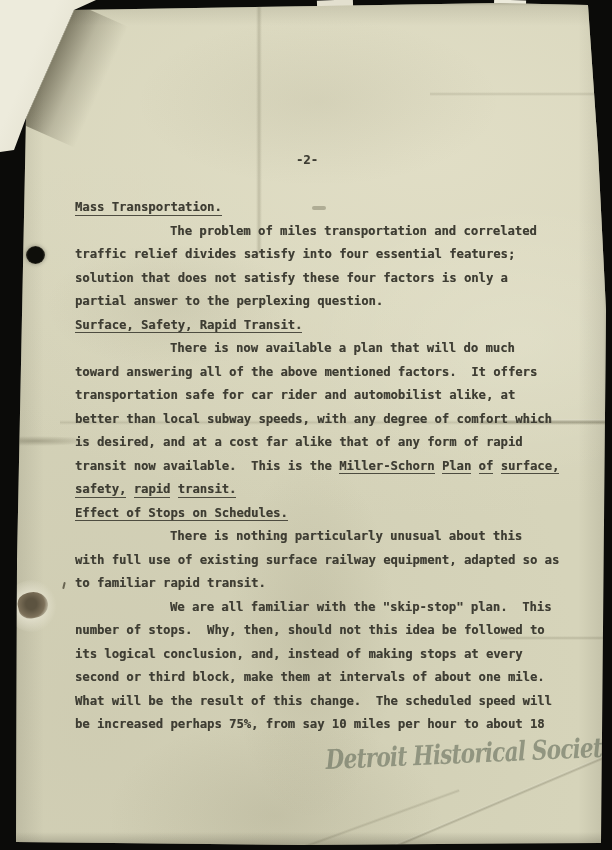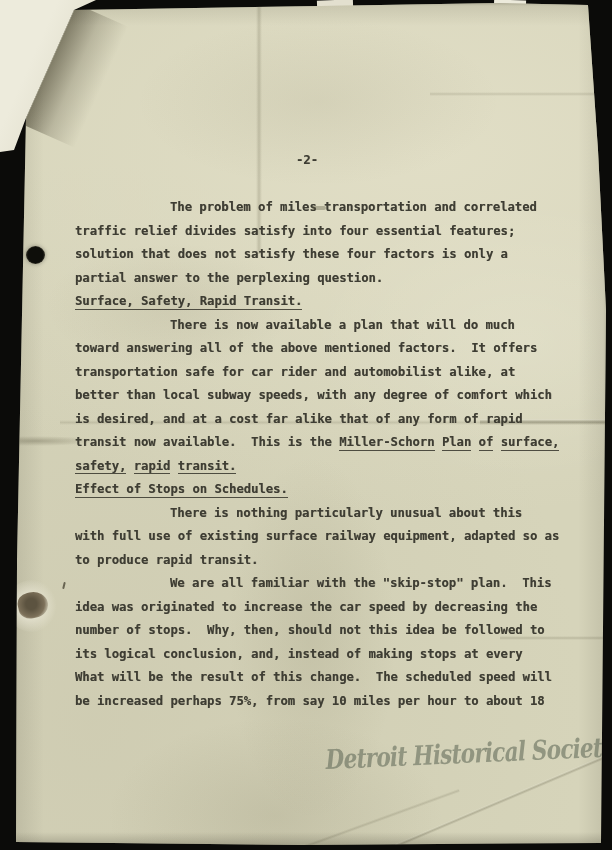--- a/index.html
+++ b/index.html
@@ -96,40 +96,41 @@
     <div class="crease crease-h3"></div>
     <div class="crease crease-h4"></div>
     <div class="crease crease-d1"></div>
     <div class="crease crease-d2"></div>
     <div class="fold-shadow"></div>
     <div class="layer edge-shade"></div>
 
     <div class="text">
         <div class="line c"><span>-2-</span></div>
         <div class="line"></div>
+        <div class="line"><span class="u">Mass Transportation.</span></div>
         <div class="line i"><span>The problem of miles transportation and correlated</span></div>
         <div class="line"><span>traffic relief divides satisfy into four essential features;</span></div>
         <div class="line"><span>solution that does not satisfy these four factors is only a</span></div>
         <div class="line"><span>partial answer to the perplexing question.</span></div>
         <div class="line"><span class="u">Surface, Safety, Rapid Transit.</span></div>
         <div class="line i"><span>There is now available a plan that will do much</span></div>
         <div class="line"><span>toward answering all of the above mentioned factors.  It offers</span></div>
         <div class="line"><span>transportation safe for car rider and automobilist alike, at</span></div>
         <div class="line"><span>better than local subway speeds, with any degree of comfort which</span></div>
         <div class="line"><span>is desired, and at a cost far alike that of any form of rapid</span></div>
         <div class="line"><span>transit now available.  This is the </span><span class="u">Miller-Schorn</span><span> </span><span class="u">Plan</span><span> </span><span class="u">of</span><span> </span><span class="u">surface,</span></div>
         <div class="line"><span class="u">safety,</span><span> </span><span class="u">rapid</span><span> </span><span class="u">transit.</span></div>
         <div class="line"><span class="u">Effect of Stops on Schedules.</span></div>
         <div class="line i"><span>There is nothing particularly unusual about this</span></div>
         <div class="line"><span>with full use of existing surface railway equipment, adapted so as</span></div>
-        <div class="line"><span>to produce rapid transit.</span></div>
+        <div class="line"><span>to familiar rapid transit.</span></div>
         <div class="line i"><span>We are all familiar with the "skip-stop" plan.  This</span></div>
-        <div class="line"><span>idea was originated to increase the car speed by decreasing the</span></div>
         <div class="line"><span>number of stops.  Why, then, should not this idea be followed to</span></div>
         <div class="line"><span>its logical conclusion, and, instead of making stops at every</span></div>
+        <div class="line"><span>second or third block, make them at intervals of about one mile.</span></div>
         <div class="line"><span>What will be the result of this change.  The scheduled speed will</span></div>
         <div class="line"><span>be increased perhaps 75%, from say 10 miles per hour to about 18</span></div>
       </div>
 
     <div class="hole"></div>
     <div class="tear-light"></div>
     <div class="tear-dark"></div>
     <div class="stray-mark"></div>
     <div class="smudge"></div>
 

